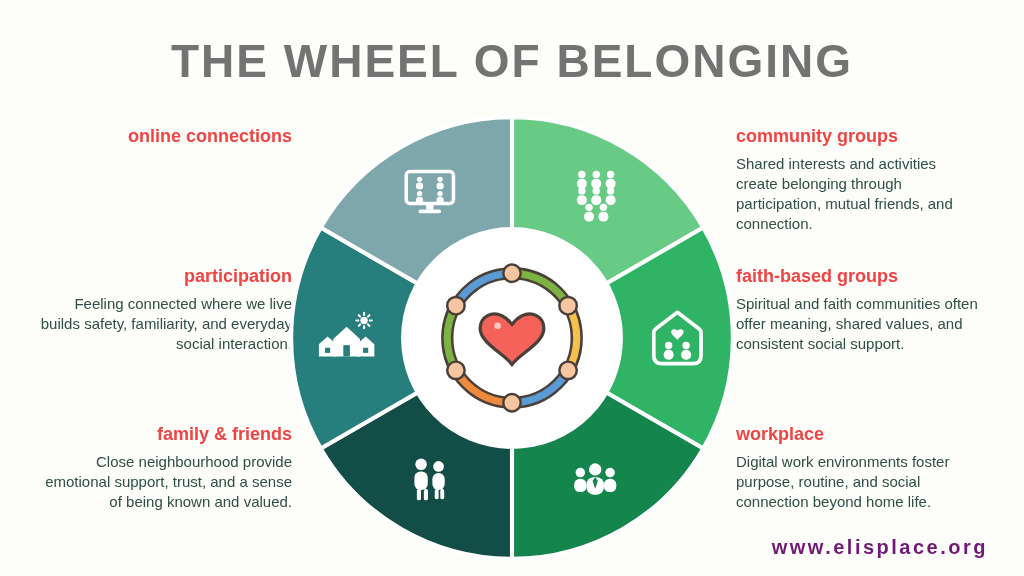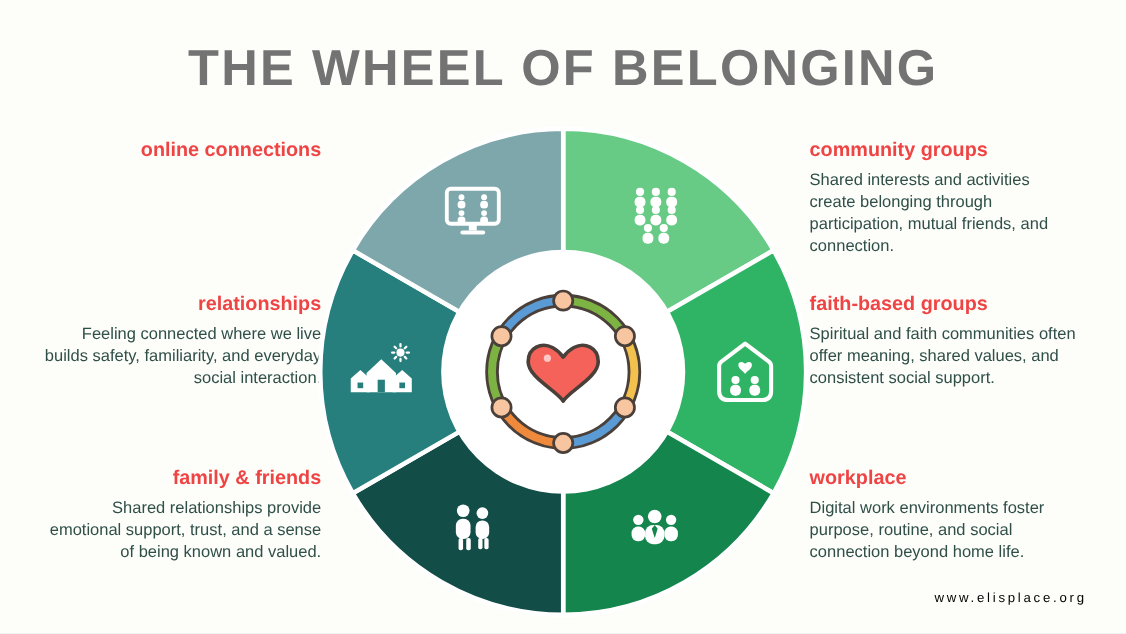--- a/index.html
+++ b/index.html
@@ -20,40 +20,40 @@
   .block.right{left:736px;width:244px;text-align:left;}
   .b-online,.b-comm{top:126px;}
   .b-neigh,.b-faith{top:266px;}
   .b-family,.b-work{top:424px;}
   .wheel{position:absolute;left:286px;top:112px;width:452px;height:452px;}
   .wedge{stroke:#ffffff;stroke-width:4;stroke-linejoin:round;}
   .head{stroke:#4a4039;stroke-width:2.4;}
   .arm{fill:none;stroke-width:7;stroke-linecap:round;}
   .footer{
     position:absolute;top:536px;right:36px;
-    font-size:12px;font-weight:400;letter-spacing:2.5px;color:#000000;
+    font-size:20px;font-weight:700;letter-spacing:2.5px;color:#701a75;
   }
 </style>
 </head>
 <body>
 
 <div class="canvas">
 
   <h1 class="title">THE WHEEL OF BELONGING</h1>
 
   <div class="block left b-online">
     <h2>online connections</h2>
   </div>
   <div class="block left b-neigh">
-    <h2>relationships</h2>
+    <h2>participation</h2>
     <p>Feeling connected where we live builds safety, familiarity, and everyday social interaction.</p>
   </div>
   <div class="block left b-family">
     <h2>family &amp; friends</h2>
-    <p>Shared relationships provide emotional support, trust, and a sense of being known and valued.</p>
+    <p>Close neighbourhood provide emotional support, trust, and a sense of being known and valued.</p>
   </div>
 
   <div class="block right b-comm">
     <h2>community groups</h2>
     <p>Shared interests and activities create belonging through participation, mutual friends, and connection.</p>
   </div>
   <div class="block right b-faith">
     <h2>faith-based groups</h2>
     <p>Spiritual and faith communities often offer meaning, shared values, and consistent social support.</p>
   </div>

